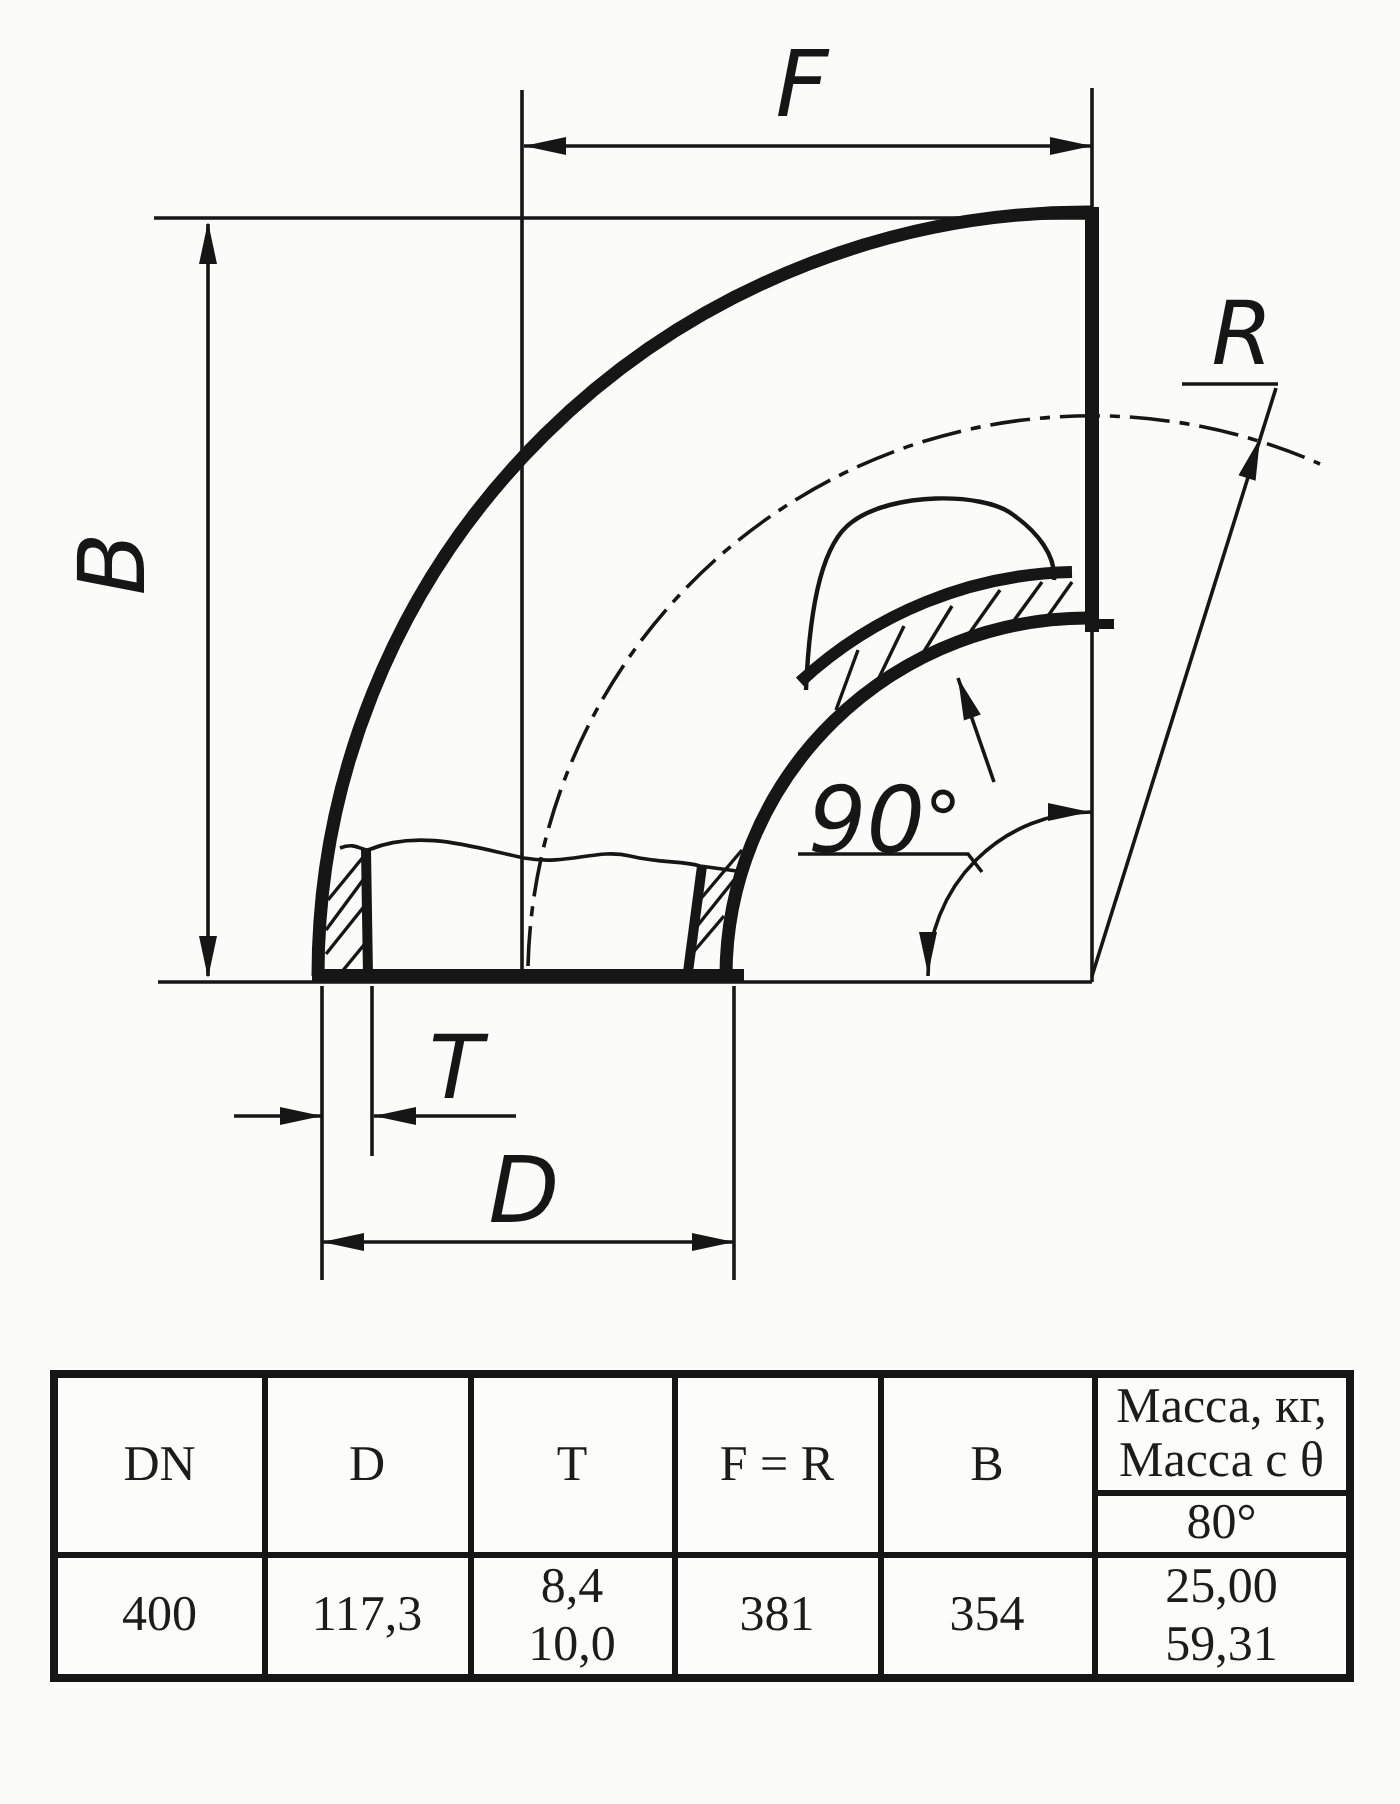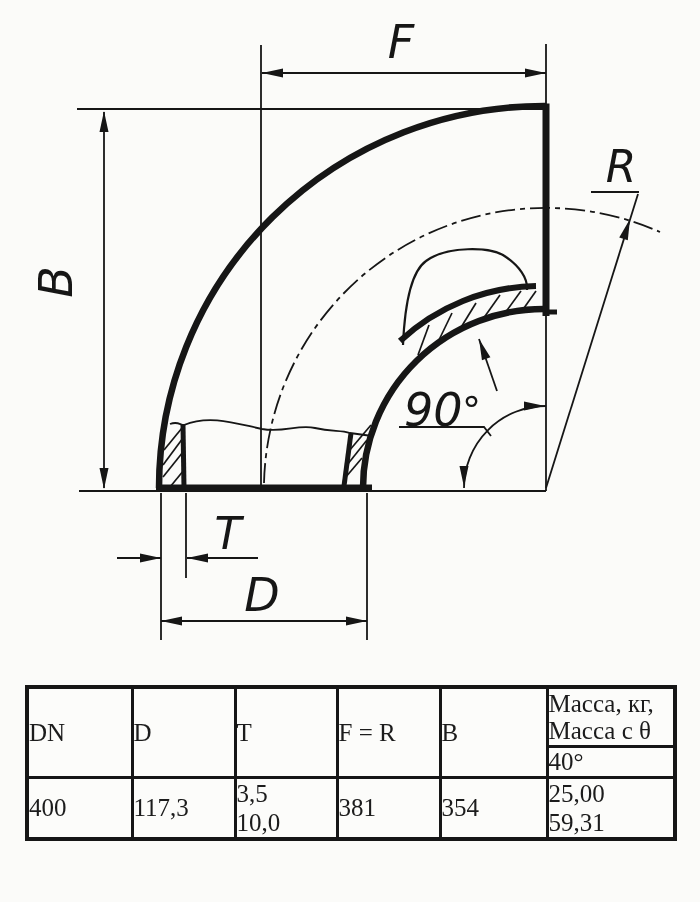--- a/index.html
+++ b/index.html
@@ -30,21 +30,21 @@
     position:absolute;left:25px;top:685px;
     width:648px;border-collapse:collapse;table-layout:fixed;
     border:4px solid var(--line);
     background:#fcfcfa;
   }
   table.dims td, table.dims th{
     border:3px solid var(--line);
     font-family:"Liberation Serif", serif;
     font-weight:normal;
     font-size:25px;color:var(--table-text);
-    text-align:left;vertical-align:middle;
+    text-align:center;vertical-align:middle;
     padding:0;
   }
   td.mass-head{font-size:23px;line-height:27px;}
   .two-line{line-height:29px;}
   col.c1{width:105px}col.c2{width:103px}col.c3{width:102px}
   col.c4{width:103px}col.c5{width:107px}col.c6{width:128px}
   tr.r-head td{height:56px;}
   tr.r-sub td{height:27px;}
   tr.r-data td{height:54px;}
 </style>
@@ -164,27 +164,27 @@
       <td rowspan="2">D</td>
       <td rowspan="2">T</td>
       <td rowspan="2">F = R</td>
       <td rowspan="2">B</td>
       <td class="mass-head">
         <div>Масса, кг,</div>
         <div>Масса с θ</div>
       </td>
     </tr>
     <tr class="r-sub">
-      <td>40°</td>
+      <td>80°</td>
     </tr>
     <tr class="r-data">
       <td>400</td>
       <td>117,3</td>
       <td class="two-line">
-        <div>3,5</div>
+        <div>8,4</div>
         <div>10,0</div>
       </td>
       <td>381</td>
       <td>354</td>
       <td class="two-line">
         <div>25,00</div>
         <div>59,31</div>
       </td>
     </tr>
   </tbody>

